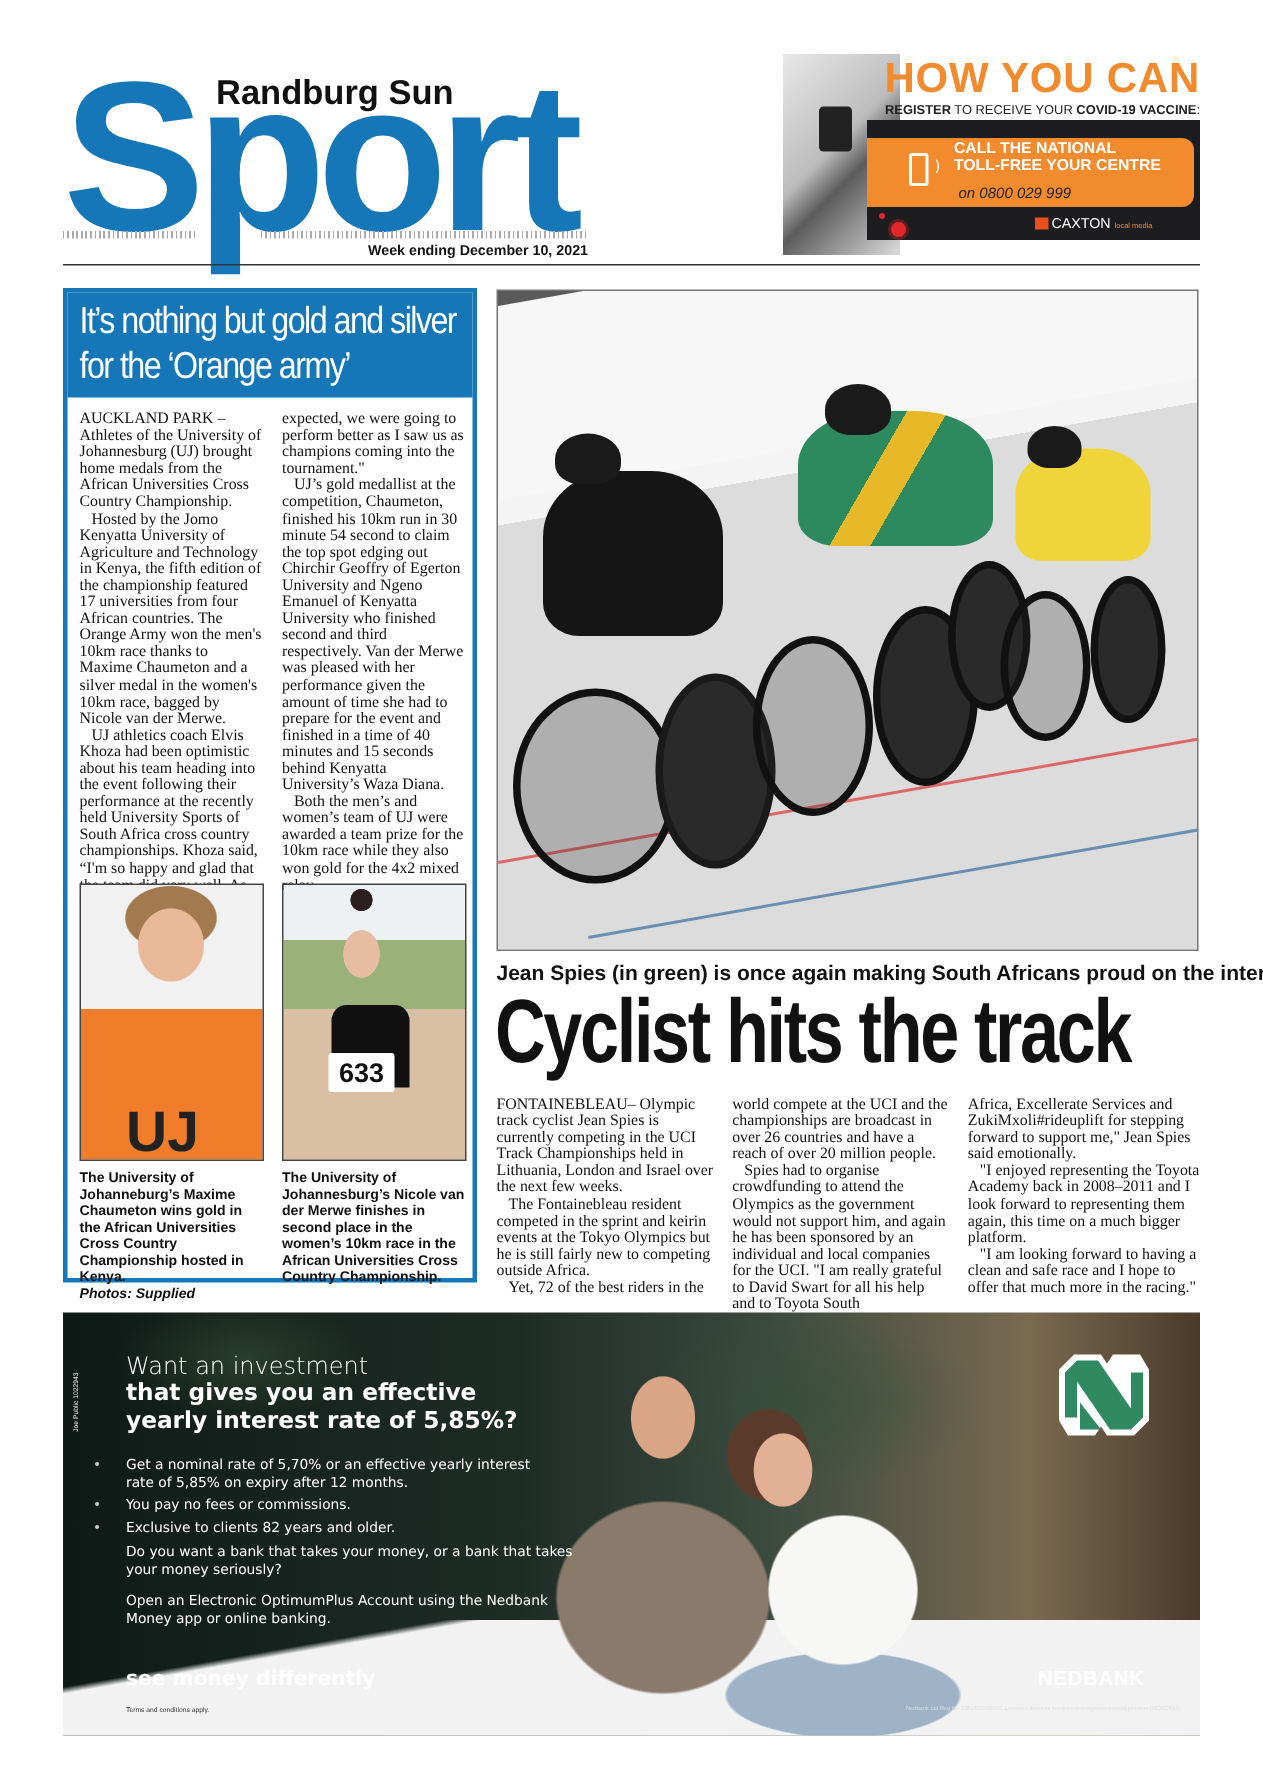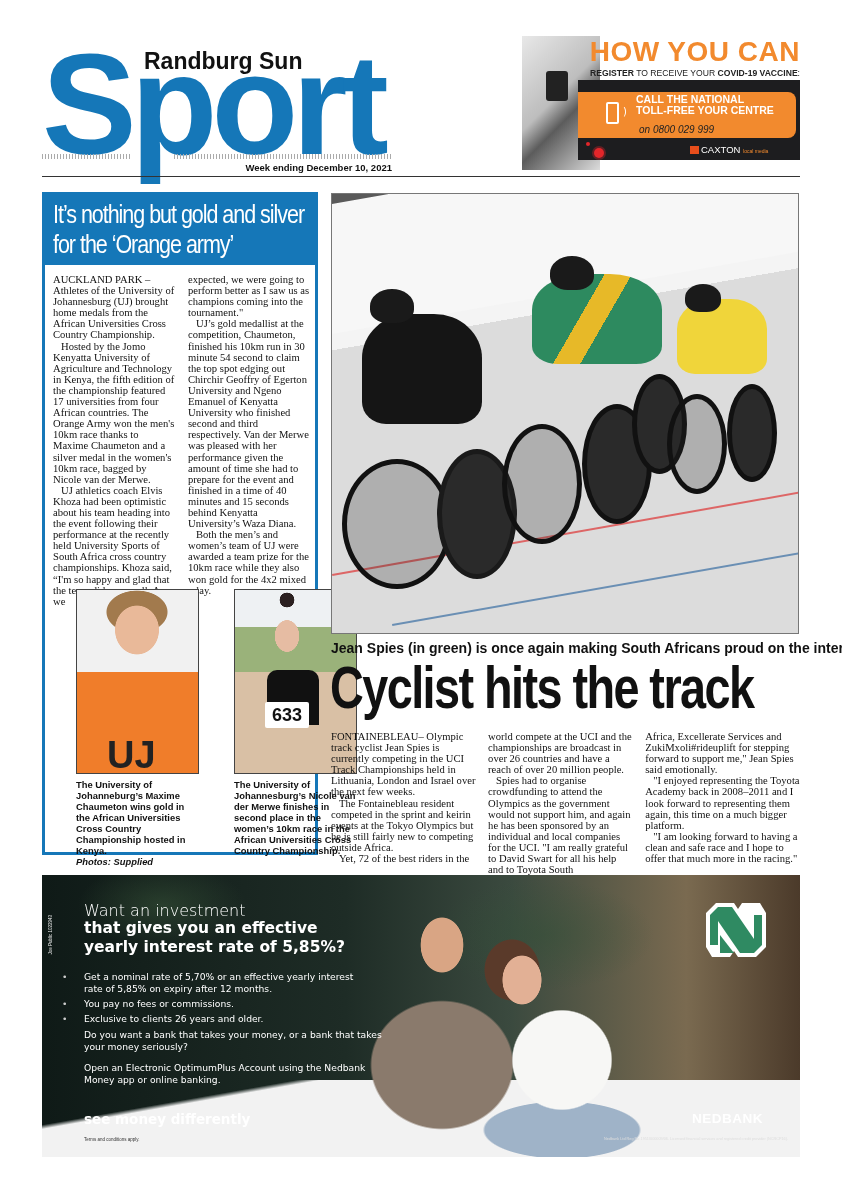--- a/index.html
+++ b/index.html
@@ -90,21 +90,21 @@
     position: absolute; left: 8px; top: 4px; width: 262px;
     font-family: "Liberation Sans", sans-serif; font-size: 25px; line-height: 30px;
     color: #fff; letter-spacing: -1.2px; transform: scaleX(0.86); transform-origin: left top;
     width: 300px;
   }
   .left-box .cols { position: absolute; left: 8px; top: 79px; width: 258px; display: flex; gap: 12px; }
   .left-box .col { width: 123px; font-size: 10.6px; line-height: 11.1px; }
   .left-box .col p { text-indent: 0; }
   .left-box .col p + p { text-indent: 8px; }
   .left-box .photo-row { position: absolute; left: 8px; top: 394px; width: 258px; display: flex; gap: 12px; }
-  .left-box .pic { width: 123px; margin-left: 23px; }
+  .left-box .pic { width: 123px; }
   .left-box .pic .img { width: 123px; height: 185px; border: 1px solid #444; position: relative; overflow: hidden; }
   .pic-man {
     background:
       radial-gradient(ellipse 36px 40px at 60px 40px, #e9b999 0 60%, transparent 62%),
       radial-gradient(ellipse 50px 35px at 60px 22px, #a27a4d 0 60%, transparent 62%),
       linear-gradient(180deg, #f1f1f1 0 45%, #f07d2a 45% 100%);
   }
   .pic-man .uj { position: absolute; left: 30px; bottom: -4px; font-family: "Liberation Sans", sans-serif; font-weight: 700; font-size: 38px; color: #222; }
   .pic-woman {
     background:
@@ -340,21 +340,21 @@
   <div class="couple-woman"></div>
   <div class="side-text">Joe Public 1022943</div>
   <div class="h1">Want an investment</div>
   <div class="h2">
     <div>that gives you an effective</div>
     <div>yearly interest rate of 5,85%?</div>
   </div>
   <ul>
     <li>Get a nominal rate of 5,70% or an effective yearly interest rate of 5,85% on expiry after 12 months.</li>
     <li>You pay no fees or commissions.</li>
-    <li>Exclusive to clients 26 years and older.</li>
+    <li>Exclusive to clients 82 years and older.</li>
   </ul>
   <div class="para" style="top:154px">Do you want a bank that takes your money, or a bank that takes your money seriously?</div>
   <div class="para" style="top:187px">Open an Electronic OptimumPlus Account using the Nedbank Money app or online banking.</div>
   <div class="tagline">see money differently</div>
   <div class="terms">Terms and conditions apply.</div>
   <svg class="logo" viewBox="0 0 64 62">
     <polygon points="12,4 30,4 34,10 38,4 56,4 62,14 62,48 52,58 34,58 30,52 26,58 8,58 2,48 2,14" fill="#fff"></polygon>
     <polygon points="14,8 28,8 50,40 50,16 58,16 58,46 50,54 36,54 14,22 14,46 6,46 6,16" fill="#2f8a62"></polygon>
     <polygon points="16,36 30,54 16,54" fill="#2f8a62"></polygon>
   </svg>

